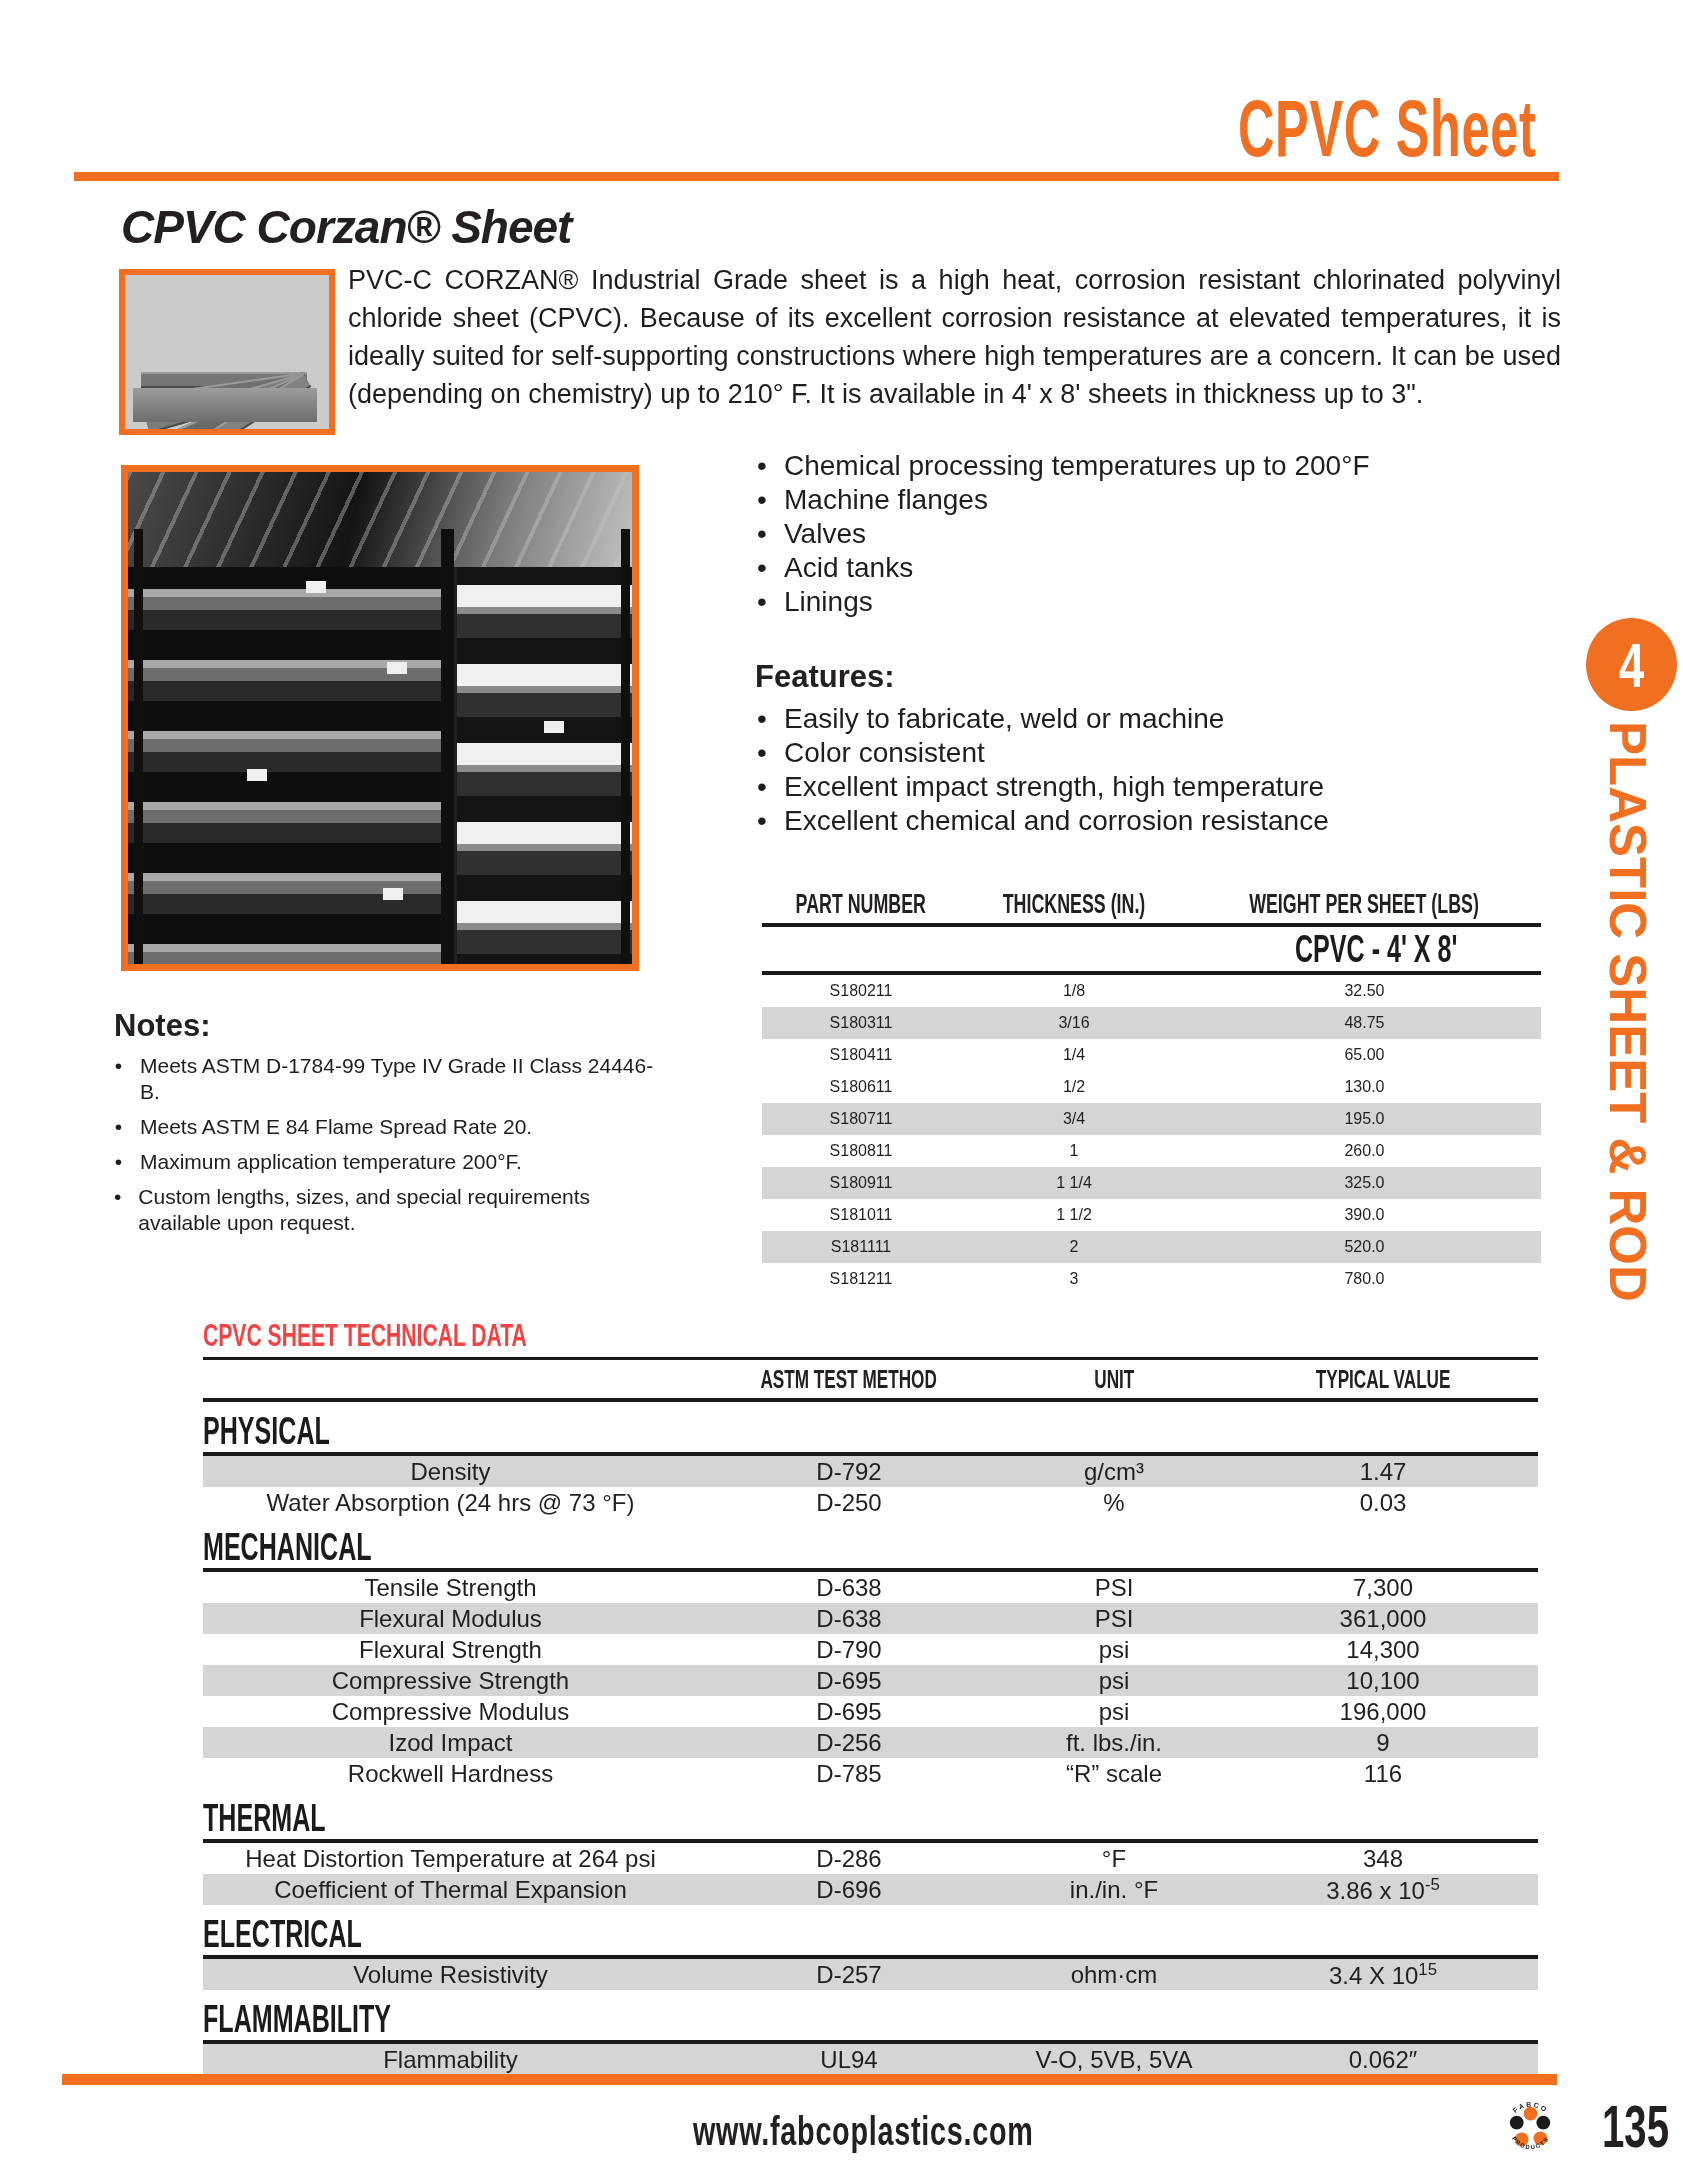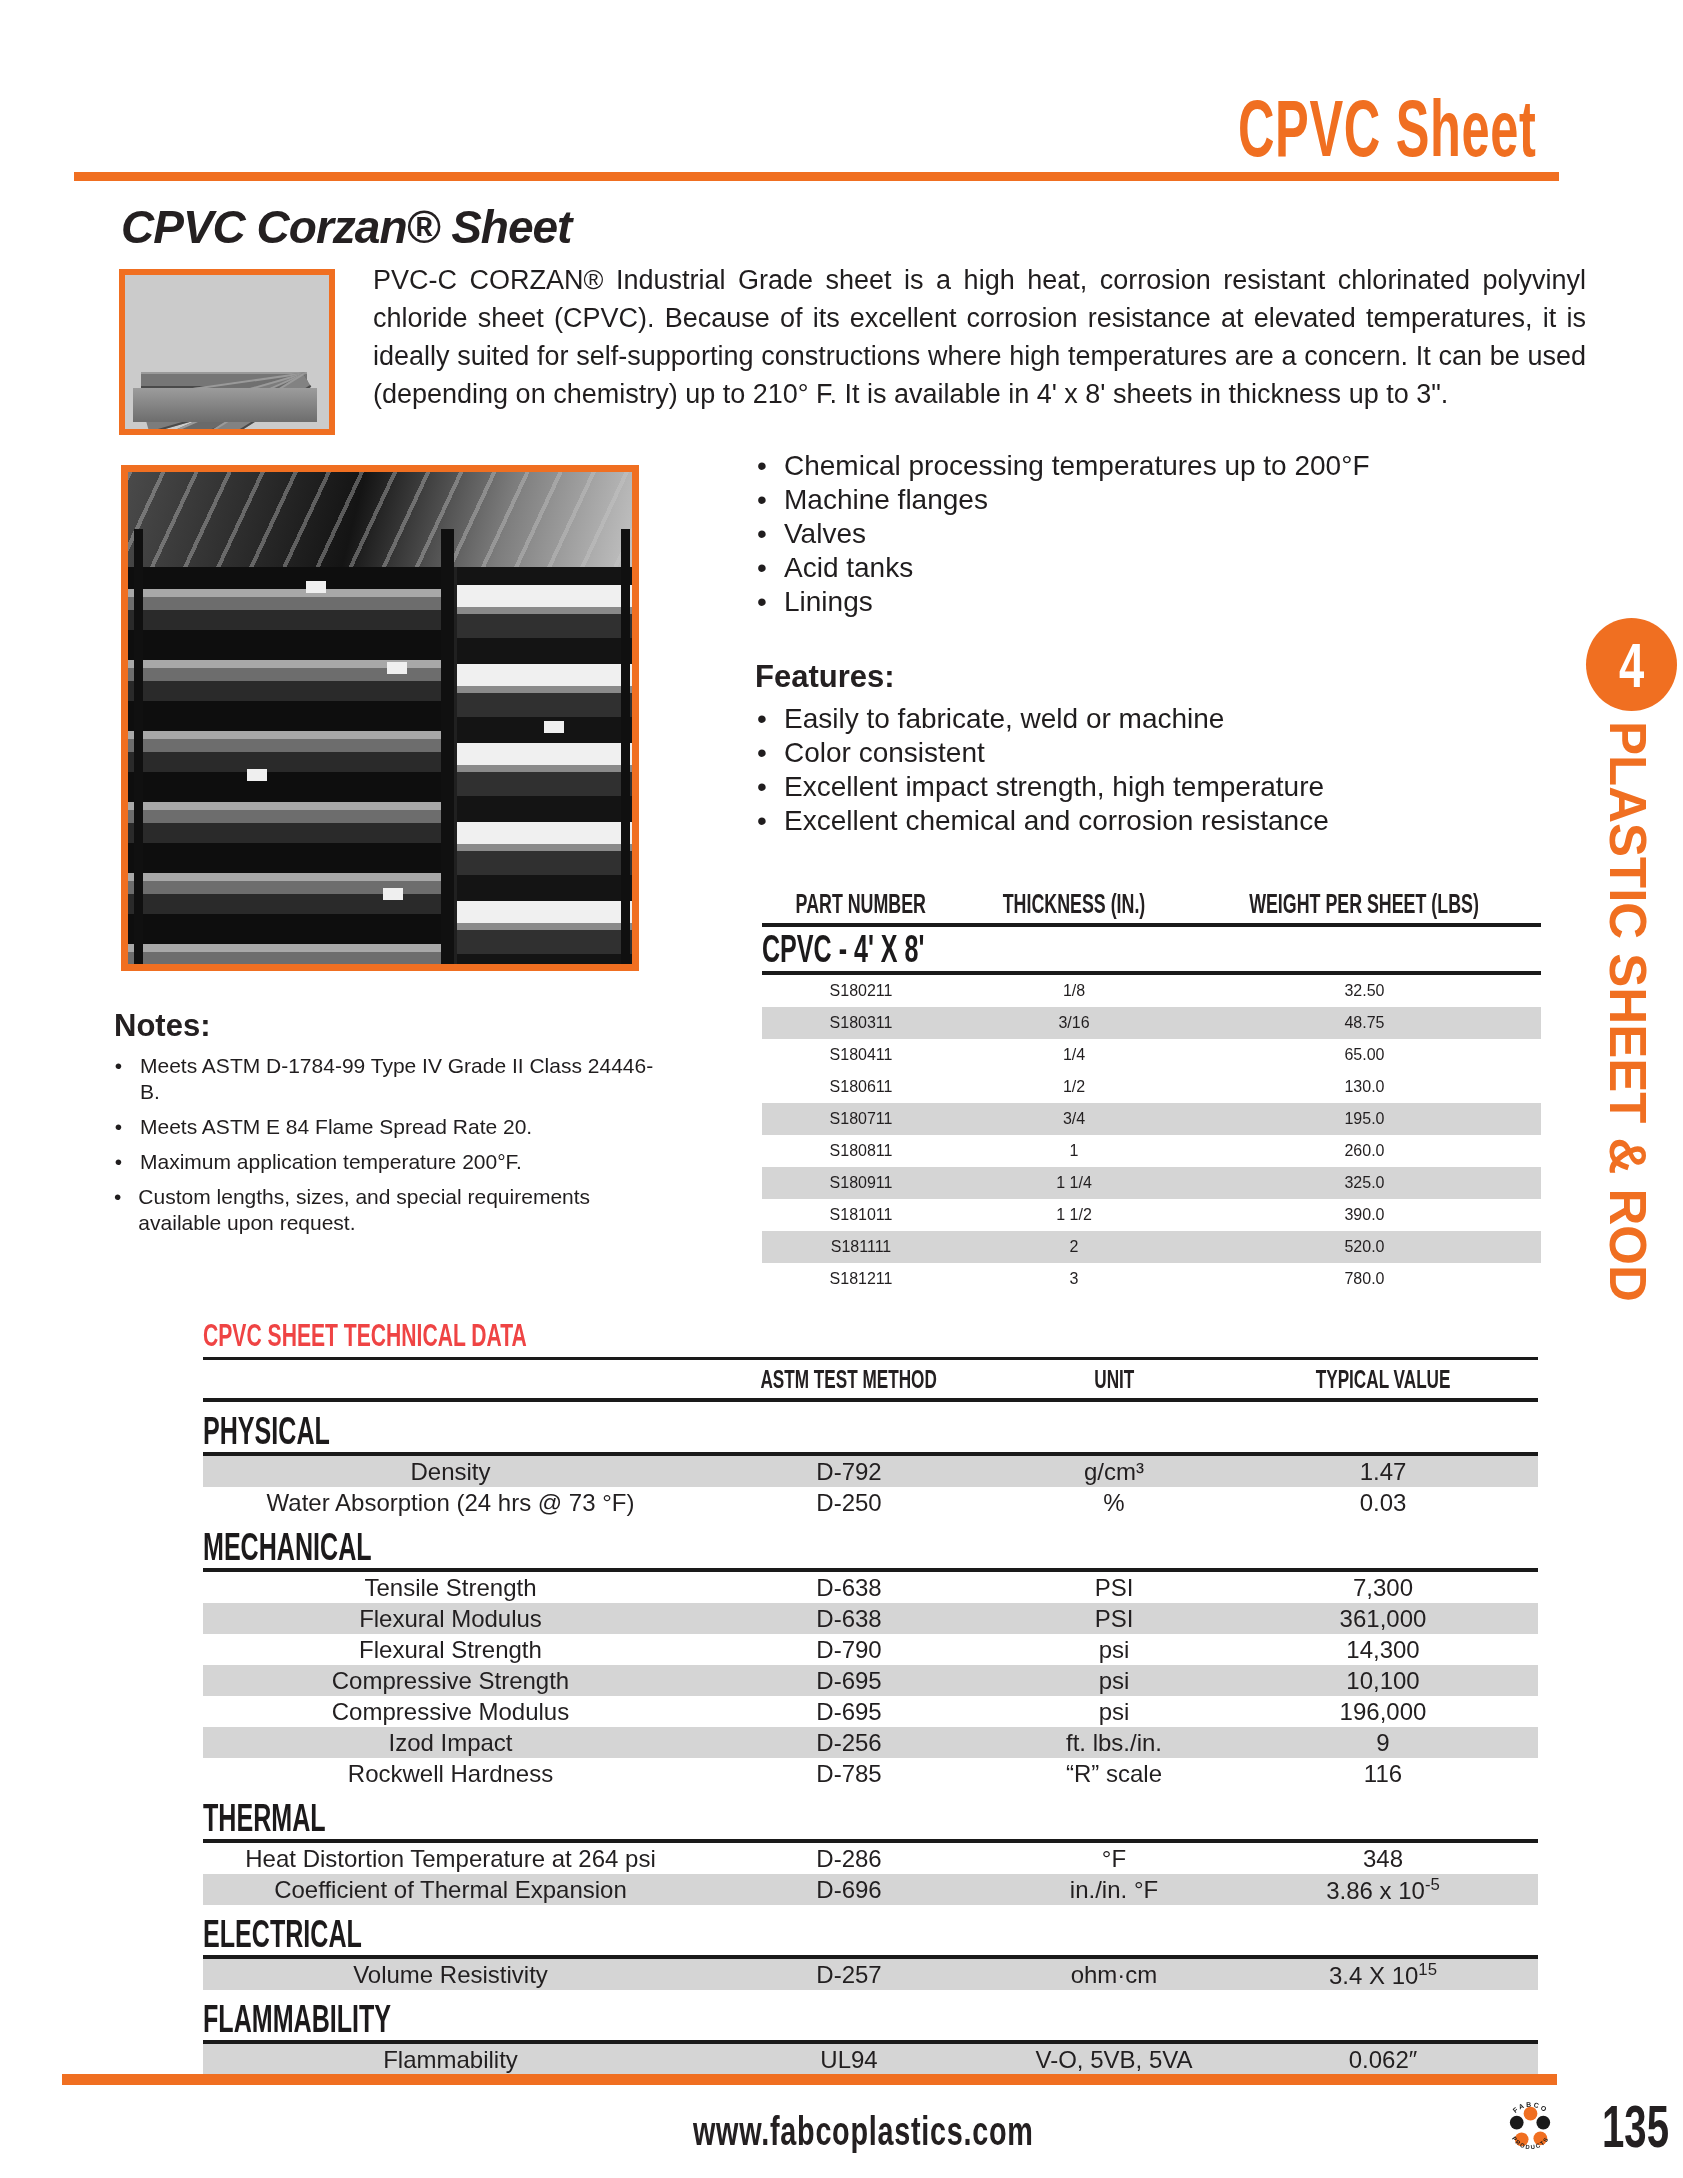--- a/index.html
+++ b/index.html
@@ -30,21 +30,21 @@
   .sheet{position:absolute;left:16px;top:97px;width:166px;height:12px;background:#767676;
          border-top:2px solid #9a9a9a;border-bottom:2px solid #4a4a4a;transform-origin:100% 50%;}
   .sheet.s2{transform:rotate(-8deg);background:#707070;}
   .sheet.s3{transform:rotate(-16deg);background:#7c7c7c;}
   .sheet.s4{transform:rotate(-24deg);background:#6a6a6a;}
   .sheet.s5{transform:rotate(-32deg);background:#828282;}
   .slab{position:absolute;left:8px;top:113px;width:184px;height:34px;
         background:linear-gradient(#9c9c9c,#6d6d6d);}
 
   .desc{position:absolute;left:348px;top:261px;width:1213px;font-size:27px;line-height:38px;
-        text-align:justify;color:#201d1e;margin-left:25px;}
+        text-align:justify;color:#201d1e;}
 
   
   .photo{position:absolute;left:121px;top:465px;width:504px;height:492px;
          border:7px solid var(--accent);background:#202020;overflow:hidden;}
   .roof{position:absolute;left:0;top:0;width:100%;height:95px;
         background:linear-gradient(104deg,#4a4a4a 0%,#141414 45%,#7d7d7d 74%,#c2c2c2 100%);}
   .trusses{position:absolute;left:0;top:0;width:100%;height:95px;
         background:repeating-linear-gradient(115deg,rgba(200,200,200,.38) 0 4px,transparent 4px 30px);}
   .rack-l{position:absolute;left:0;top:87px;width:315px;height:405px;
         background:repeating-linear-gradient(to bottom,#0e0e0e 0 30px,#a8a8a8 30px 38px,#6d6d6d 38px 51px,#2a2a2a 51px 71px);}
@@ -61,21 +61,21 @@
   .feats{left:755px;top:659px;}
   .list-heading{font-size:31px;font-weight:bold;color:#242021;}
   .b-list{margin-top:7px;}
   .b-item{display:flex;gap:15px;font-size:28px;line-height:34px;color:#201d1e;}
   .dot{width:14px;text-align:center;}
 
   
   .parts{position:absolute;left:762px;top:857px;width:779px;}
   .p-head,.p-row{display:grid;grid-template-columns:198px 228px 353px;align-items:center;text-align:center;}
   .p-head{height:38px;font-size:27px;font-weight:bold;color:#242021;margin-top:28px;}
-  .p-sec{height:44px;display:flex;align-items:center;font-size:38px;font-weight:bold;color:#1c1a1b;}
+  .p-sec{height:44px;display:flex;align-items:center;font-size:38px;font-weight:bold;color:#1c1a1b;justify-content:flex-end;}
   .p-row{height:32px;font-size:16px;}
   .rule4{height:4px;background:var(--rule);}
   .rule3{height:3px;background:var(--rule);}
   .shade{background:var(--shade);}
 
   
   .notes{position:absolute;left:114px;top:1008px;width:559px;}
   .notes .list-heading{font-size:31px;}
   .notes .b-item{font-size:21px;line-height:26px;margin-top:9px;gap:17px;}
   .notes .dot{width:9px;}

